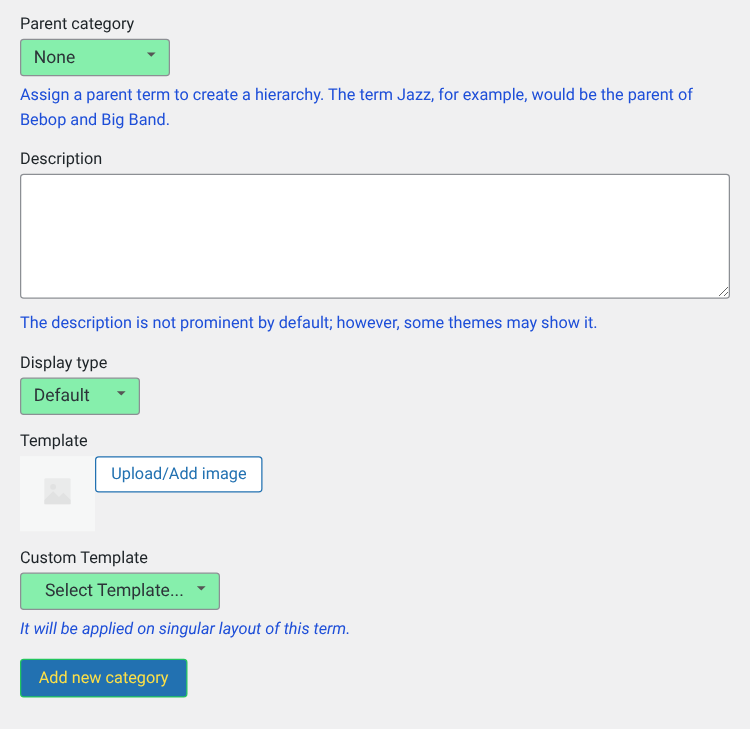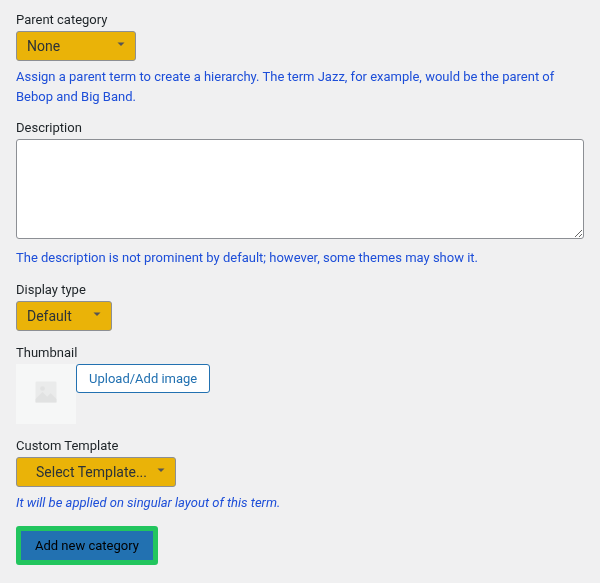--- a/index.html
+++ b/index.html
@@ -23,21 +23,21 @@
       color: #1d2327;
       margin-bottom: 4px;
     }
     .select-wrap {
       position: relative;
       display: inline-block;
     }
     select {
       appearance: none;
       -webkit-appearance: none;
-      background: #eab308;
+      background: #86efac;
       border: 1px solid #8c8f94;
       border-radius: 3px;
       padding: 4px 28px 4px 10px;
       font-size: 14px;
       color: #2c3338;
       height: 30px;
       cursor: pointer;
       font-family: inherit;
     }
     .select-wrap .chevron {
@@ -86,23 +86,23 @@
       border: 1px solid #2271b1;
       background: #fff;
       color: #2271b1;
       border-radius: 3px;
       padding: 6px 12px;
       font-size: 13px;
       cursor: pointer;
       font-family: inherit;
     }
     .btn-primary {
-      border: 5px solid #22c55e;
+      border: 1px solid #22c55e;
       background: #2271b1;
-      color: #000000;
+      color: #fde047;
       border-radius: 3px;
       padding: 7px 14px;
       font-size: 13px;
       cursor: pointer;
       font-family: inherit;
     }
     .select-parent { width: 120px; }
     .select-display { width: 96px; }
     .select-template { width: 160px; text-align: right; }
   </style>
@@ -138,21 +138,21 @@
     </select>
     <span class="chevron">
       <svg width="14" height="14" viewBox="0 0 20 20" fill="#555">
           <path d="M5 7l5 5 5-5"></path>
         </svg>
     </span>
   </div>
 </div>
 
 <div class="field">
-  <label class="field-label">Thumbnail</label>
+  <label class="field-label">Template</label>
   <div class="thumbnail-row">
     <div class="thumb-placeholder">
       <span>
         <svg width="28" height="28" viewBox="0 0 24 24" fill="#c0c0c0">
           <rect x="3" y="3" width="18" height="18" rx="1" fill="#d5d5d5"></rect>
           <circle cx="9" cy="9" r="2" fill="#bcbcbc"></circle>
           <path d="M3 18 L9 12 L13 16 L16 13 L21 18 L21 21 L3 21 Z" fill="#bcbcbc"></path>
         </svg>
       </span>
     </div>

